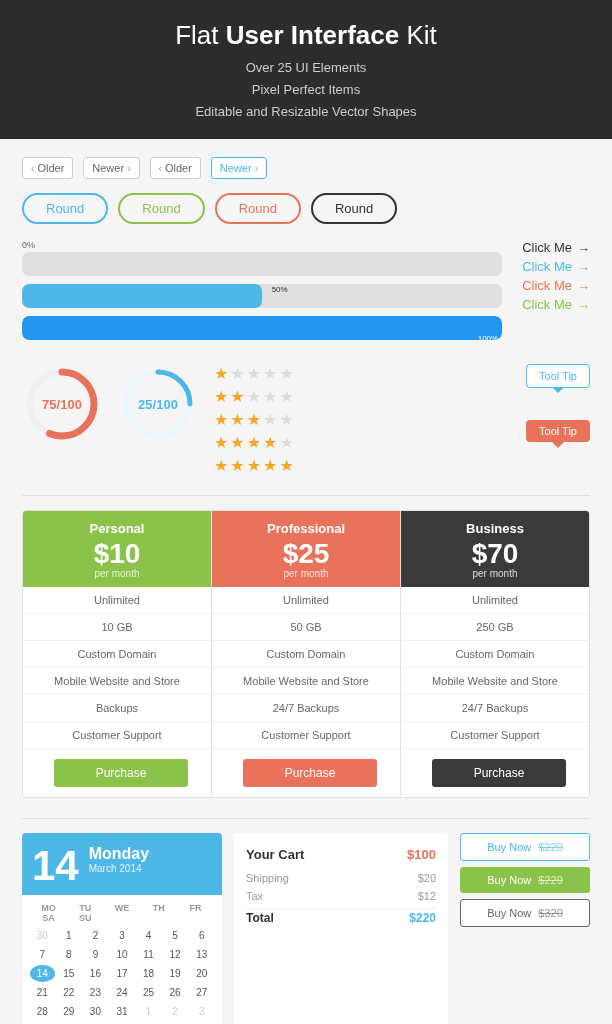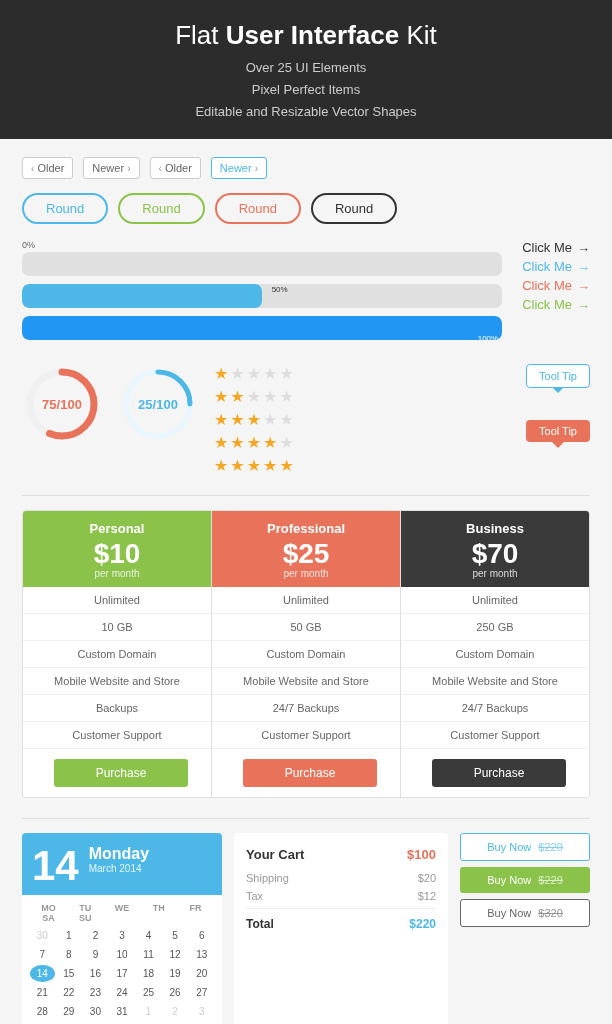--- a/index.html
+++ b/index.html
@@ -324,21 +324,21 @@
     
     .cart-box {
       background: white;
       border-radius: 4px;
       padding: 14px 12px;
       flex: 1;
     }
     .cart-title { font-size: 13px; font-weight: bold; color: #333; margin-bottom: 10px; display: flex; justify-content: space-between; }
     .cart-title span:last-child { color: #e8735a; }
     .cart-row { display: flex; justify-content: space-between; font-size: 11px; color: #999; margin-bottom: 6px; gap: 13px; }
-    .cart-row.total { color: #333; font-size: 12px; font-weight: bold; border-top: 1px solid #eee; padding-top: 8px; margin-top: 4px; }
+    .cart-row.total { color: #333; font-size: 12px; font-weight: bold; border-top: 1px solid #eee; padding-top: 2px; margin-top: 4px; }
     .cart-row.total span:last-child { color: #4db8e8; }
 
     
     .buy-btns {
       display: flex;
       flex-direction: column;
       gap: 6px;
       flex: 0 0 130px;
     }
     .buy-btn {

